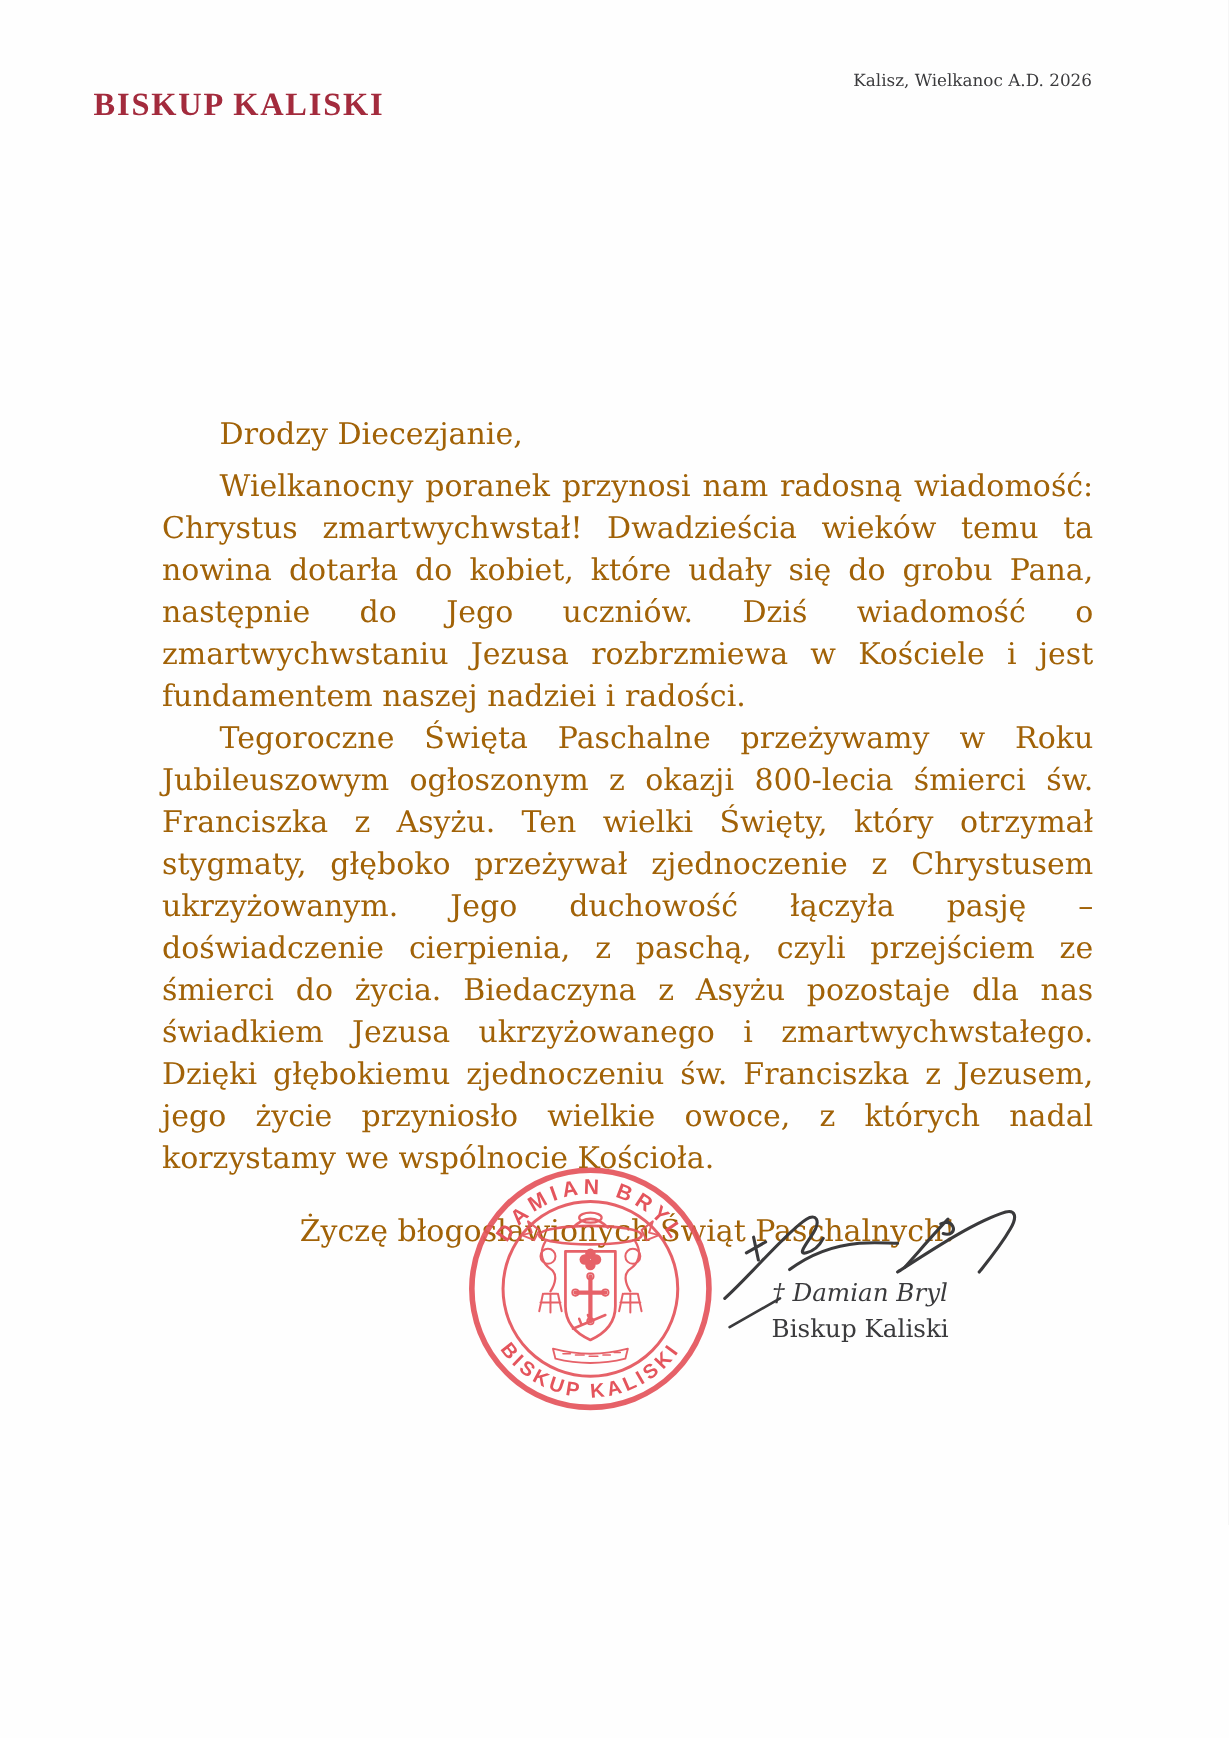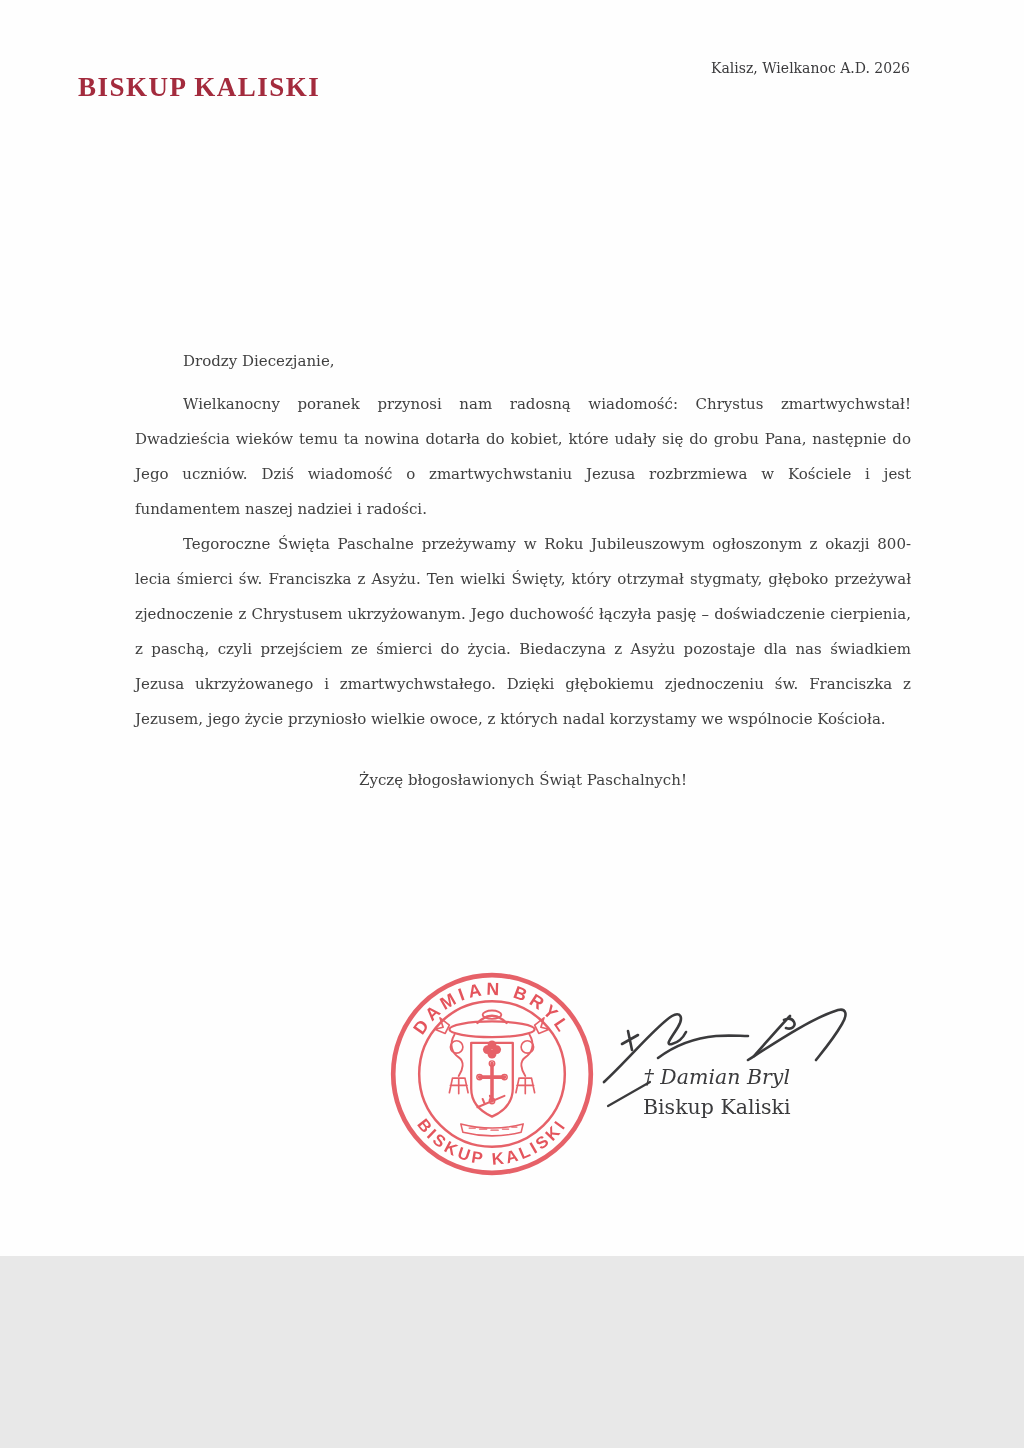--- a/index.html
+++ b/index.html
@@ -1,18 +1,18 @@
 <!DOCTYPE html>
 <html lang="pl"><head>
 <meta charset="utf-8">
 <style>
   html,body{margin:0;padding:0;background:#e8e8e8;}
   .page{
     position:relative;
-    width:1024px;height:1256px;
+    width:1024px;height:1448px;
     margin:0 auto;
     background:#fefefe;
     overflow:hidden;
     font-family:"DejaVu Serif", serif;
     color:#3c3c3e;
   }
   .letterhead{
     position:absolute;left:78px;top:72px;
     font-family:"Liberation Serif", serif;
     font-weight:bold;
@@ -20,23 +20,23 @@
     letter-spacing:1.5px;
     color:#a32b3d;
   }
   .dateline{
     position:absolute;top:60px;right:114px;
     font-size:14px;
     color:#3a3a3c;
   }
   .body-block{
     position:absolute;left:135px;top:344px;width:776px;
-    font-size:15px;
+    font-size:25px;
     line-height:35px;
-    color:#404040;
+    color:#a16207;
   }
   .salutation{
     margin:0 0 8px 0;
     text-indent:48px;
   }
   .para{
     margin:0;
     text-align:justify;
     text-indent:48px;
   }

